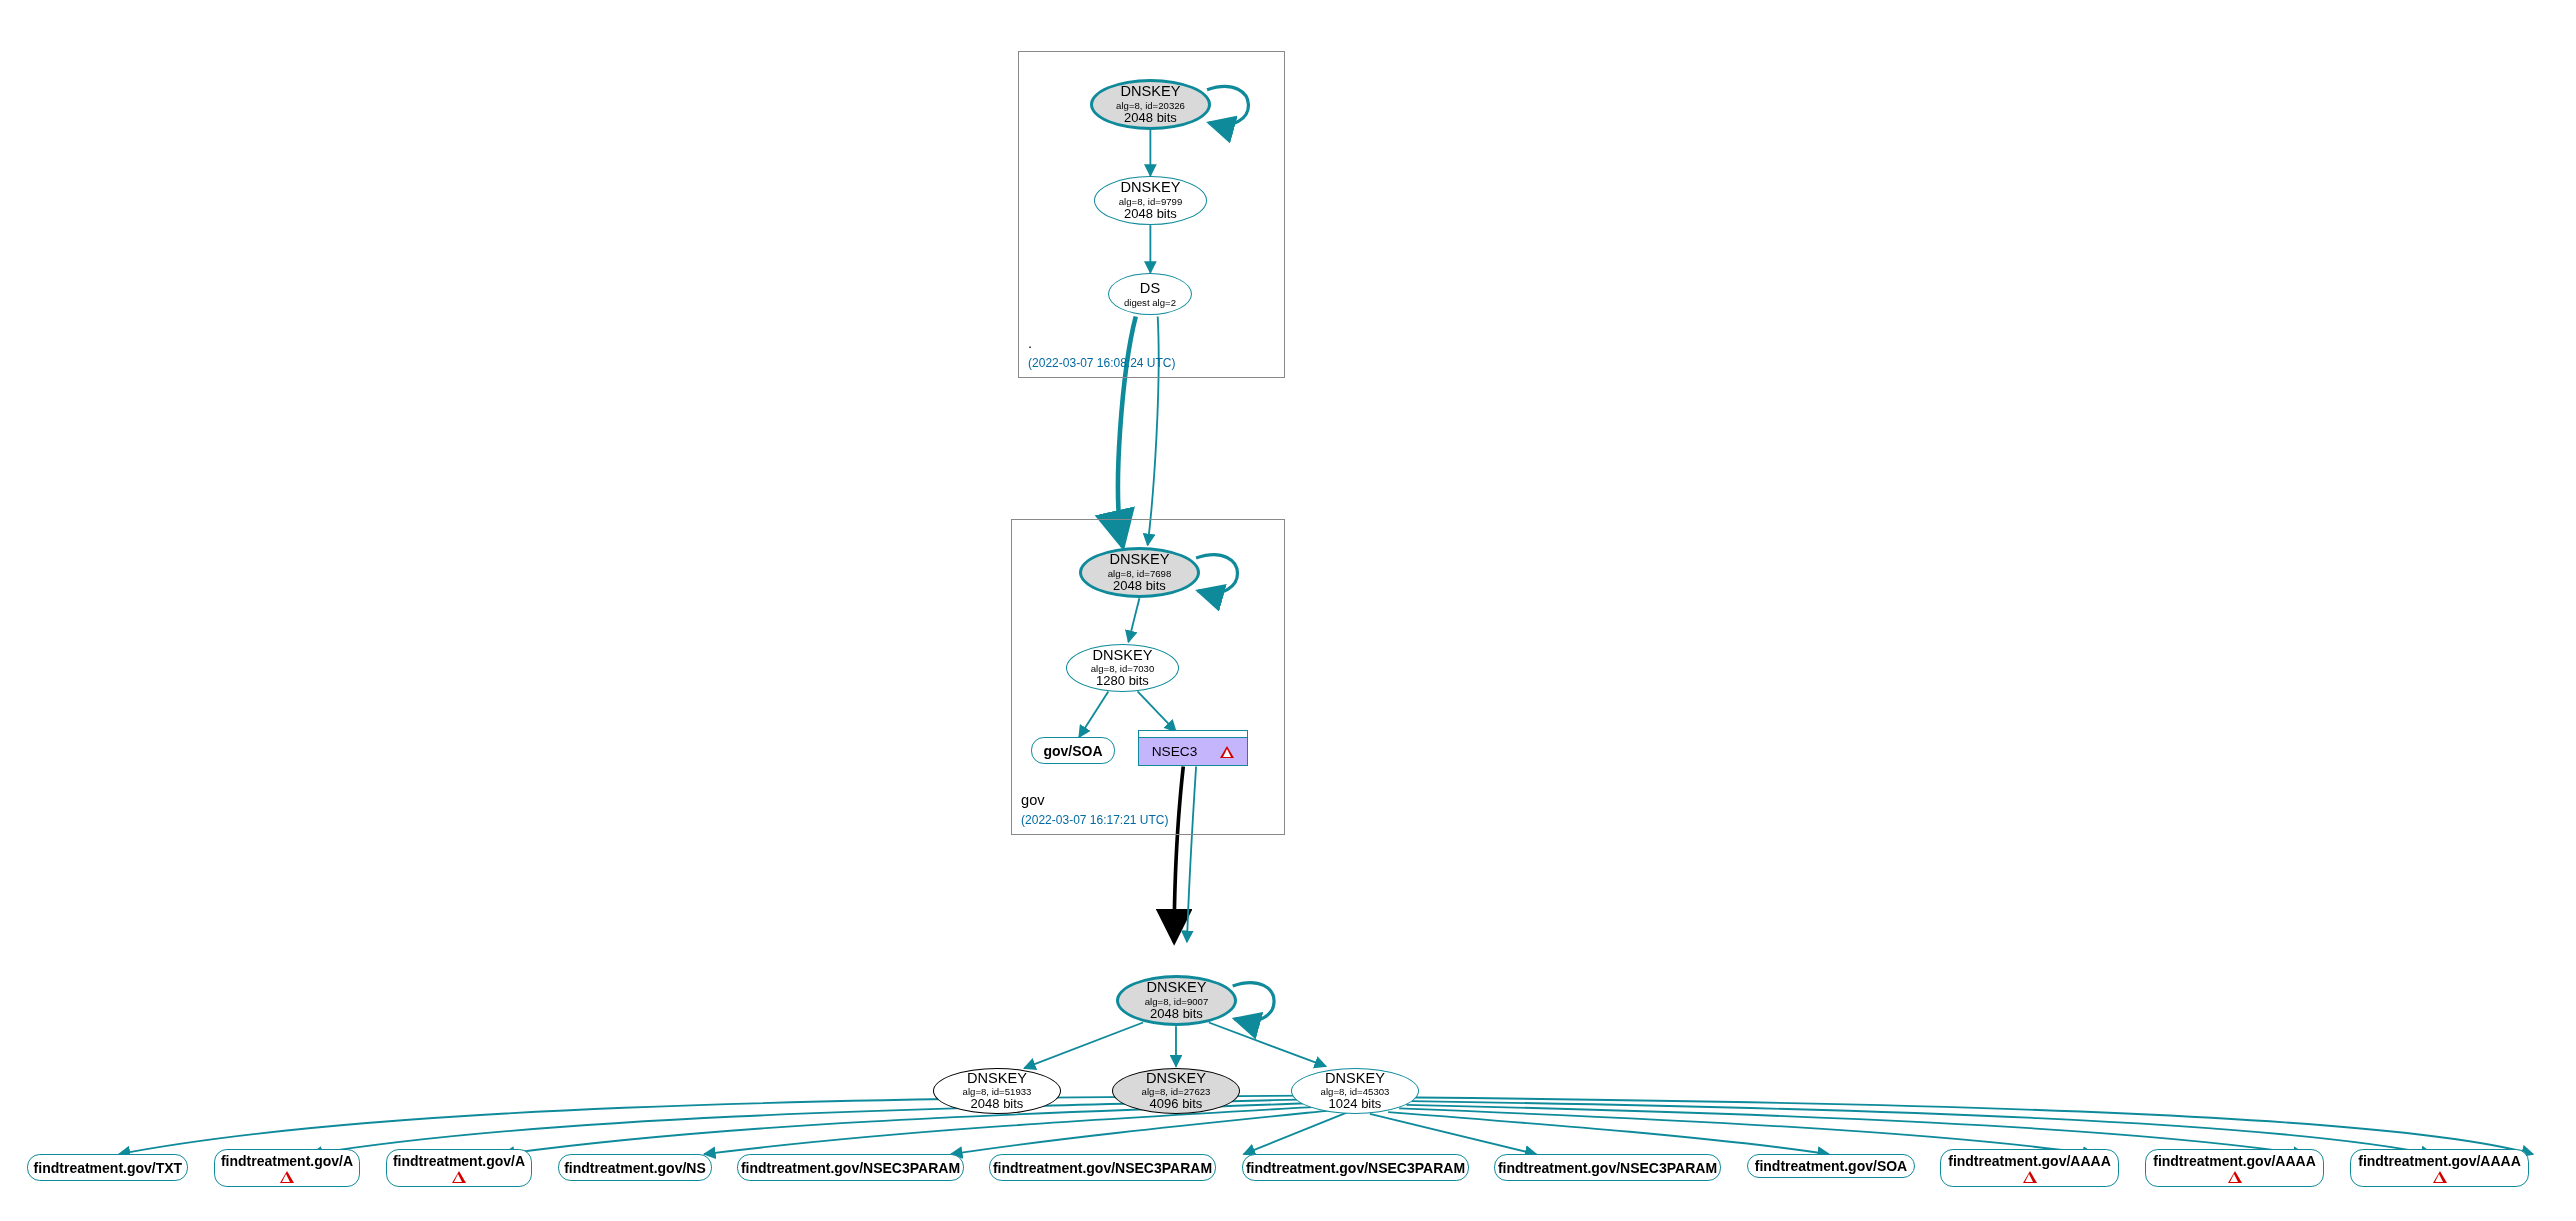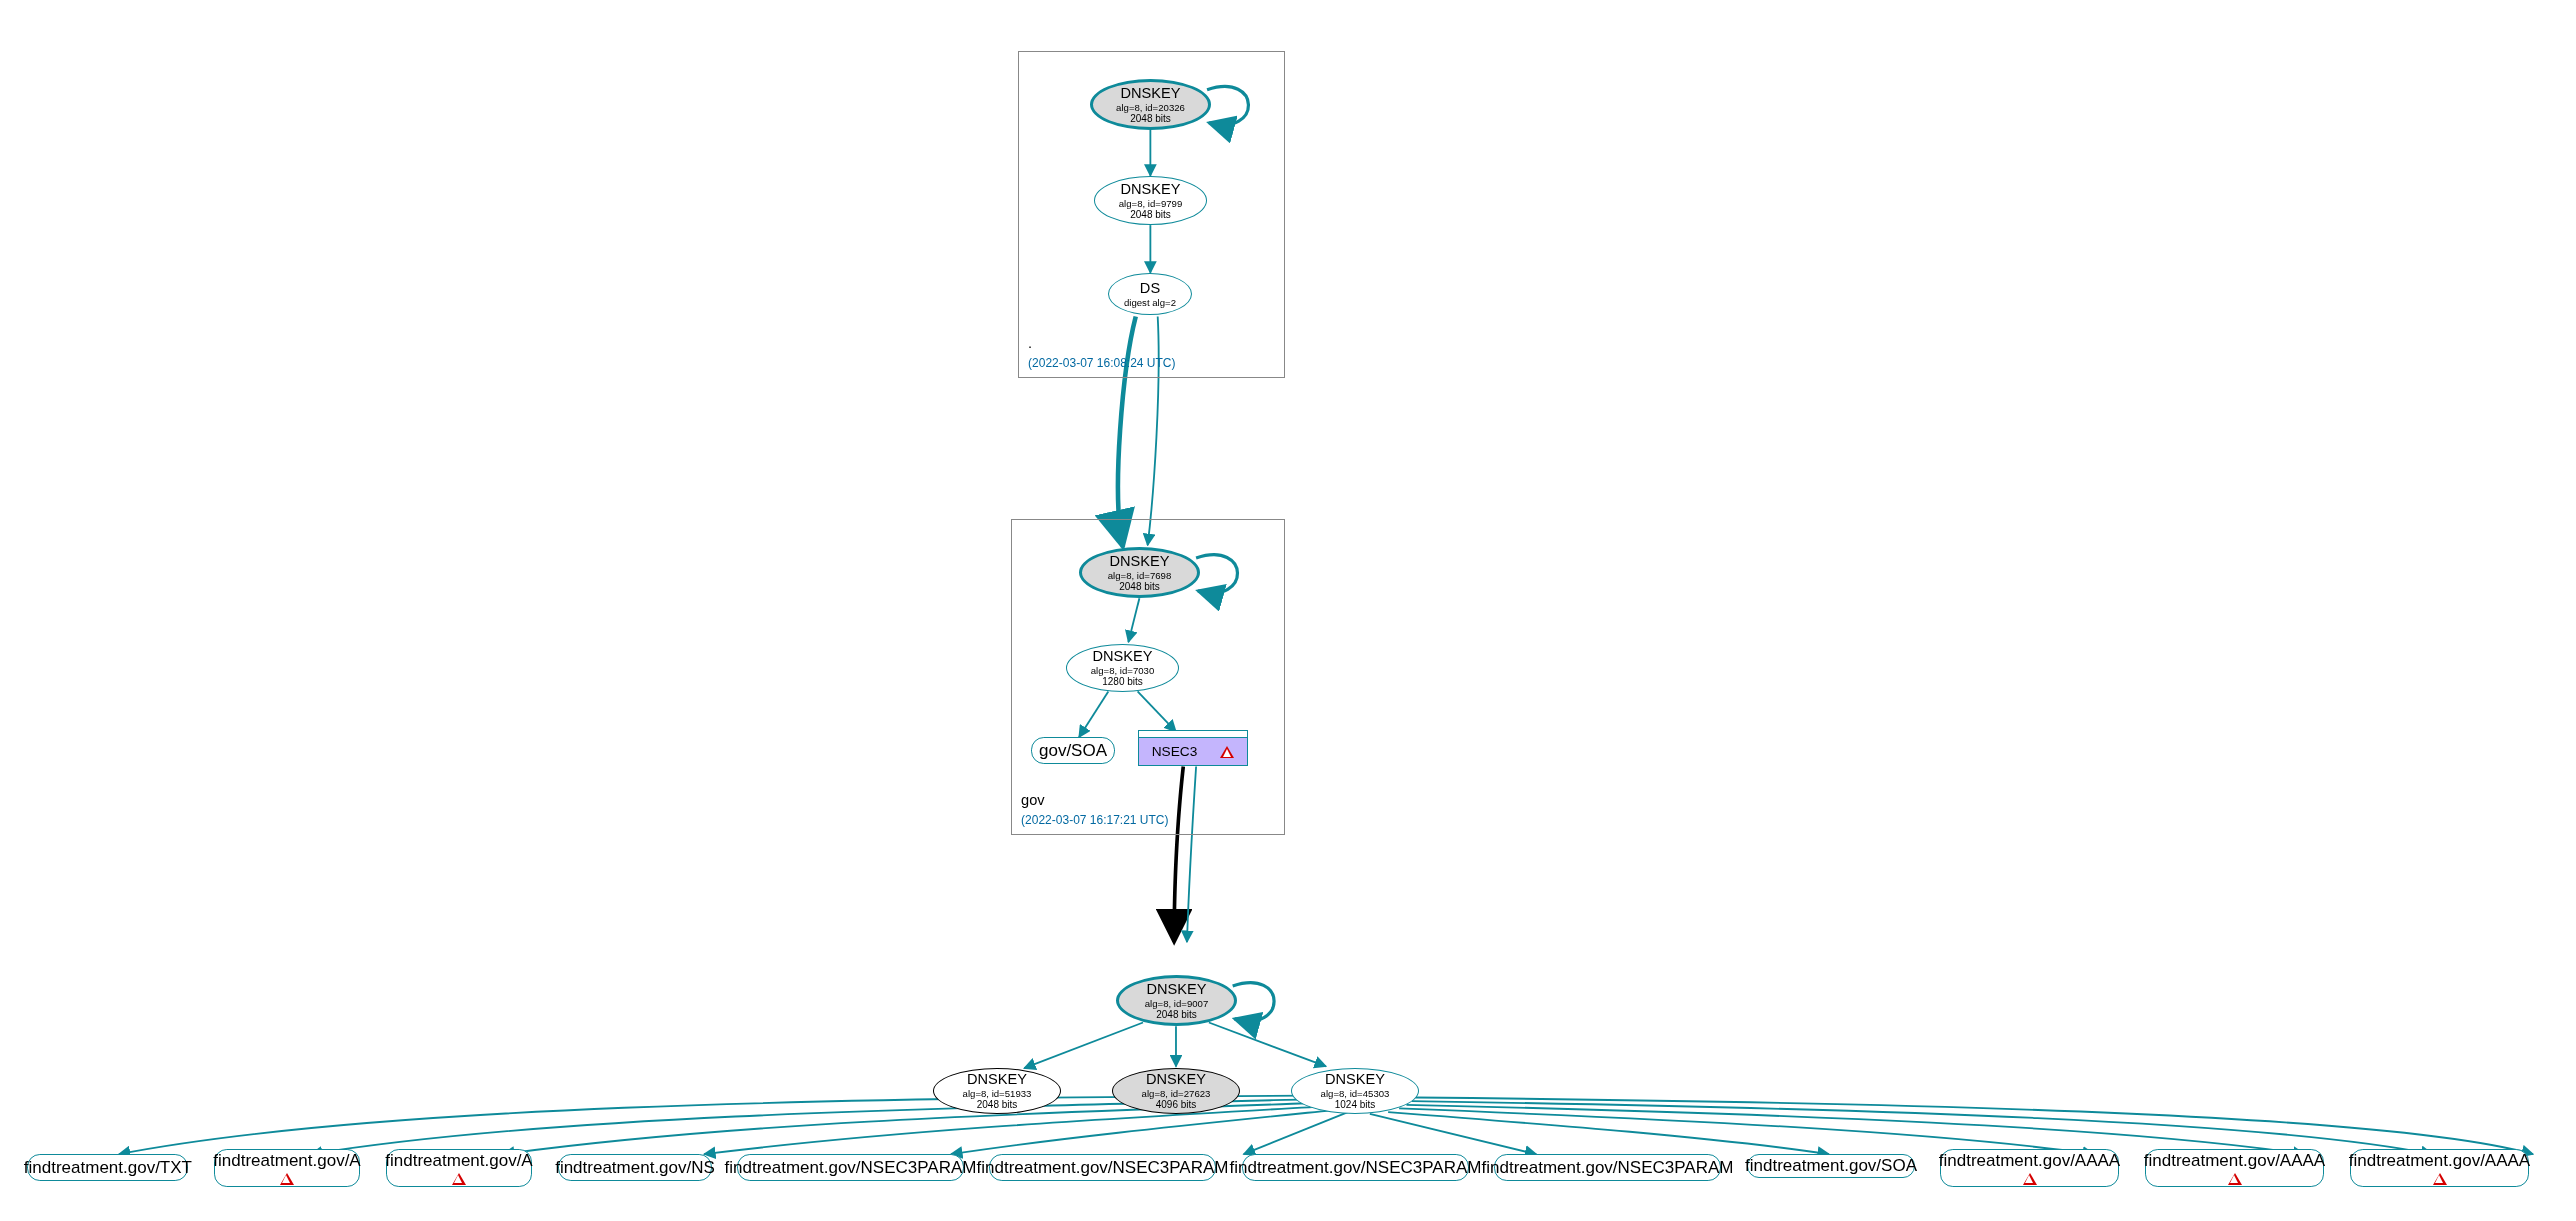--- a/index.html
+++ b/index.html
@@ -52,22 +52,22 @@
     line-height: 1.15;
     font-size: 12.8px;
   }
   .node.ellipse { border-radius: 50%; }
   .node.grey { background: #d9d9d9; }
   .node.black { border-color: #000; }
   .node.thick { border-width: 3.2px; }
   .node.rrect { border-radius: 12.8px; }
   .node .title { font-size: 14.6px; }
   .node .sub { font-size: 9.6px; }
-  .node .sub2 { font-size: 10px; }
-  .node .rrlabel { font-size: 17px; white-space: nowrap; }
+  .node .sub2 { font-size: 13px; }
+  .node .rrlabel { font-size: 14px; white-space: nowrap; font-weight: bold; }
   .warn {
     display: inline-block;
     width: 0; height: 0;
     border-left: 7.3px solid transparent;
     border-right: 7.3px solid transparent;
     border-bottom: 12.8px solid #d40000;
     position: relative;
     margin-top: 1.8px;
   }
   .warn::after {

